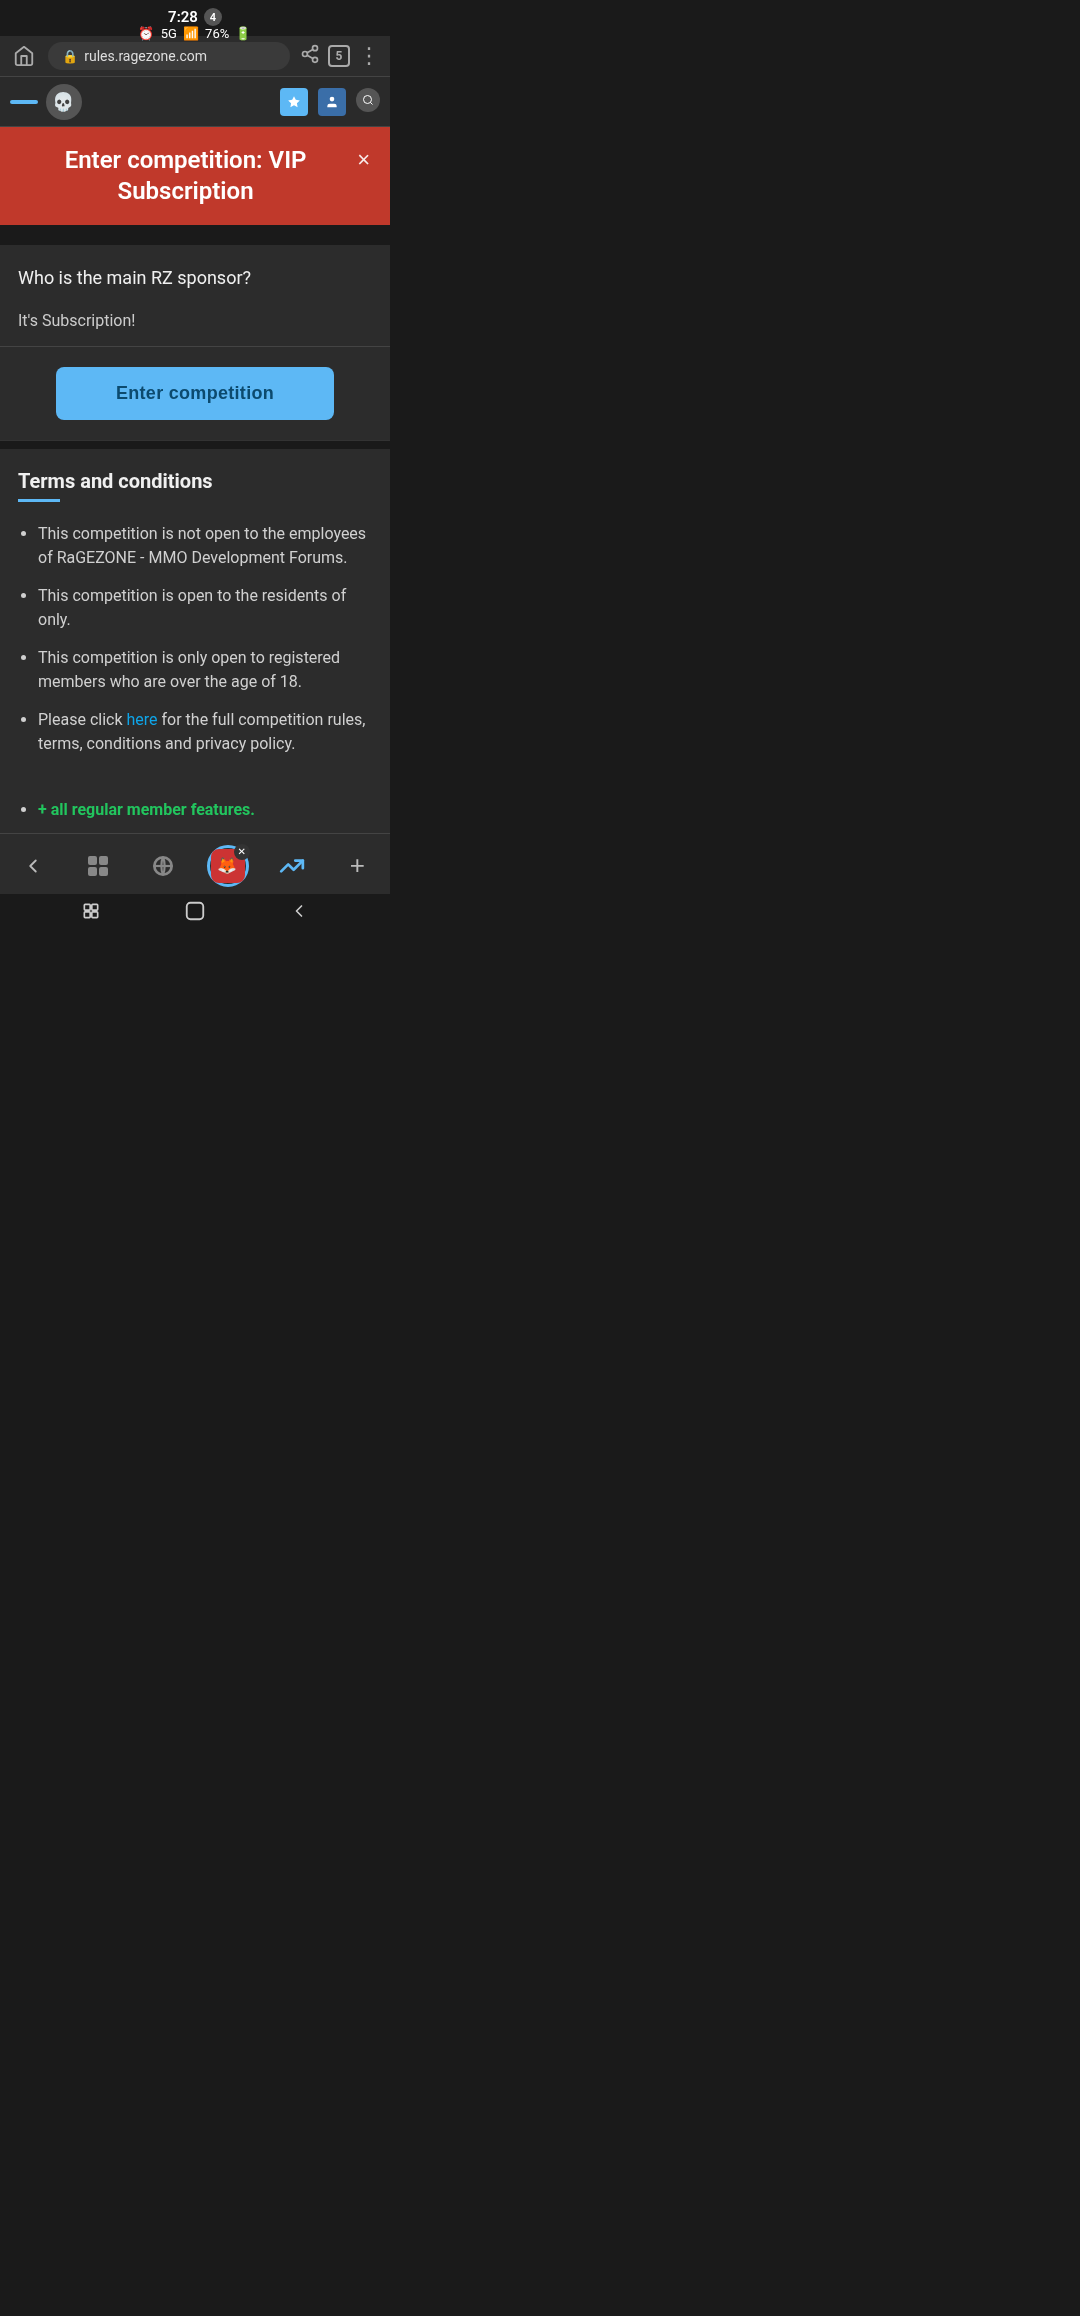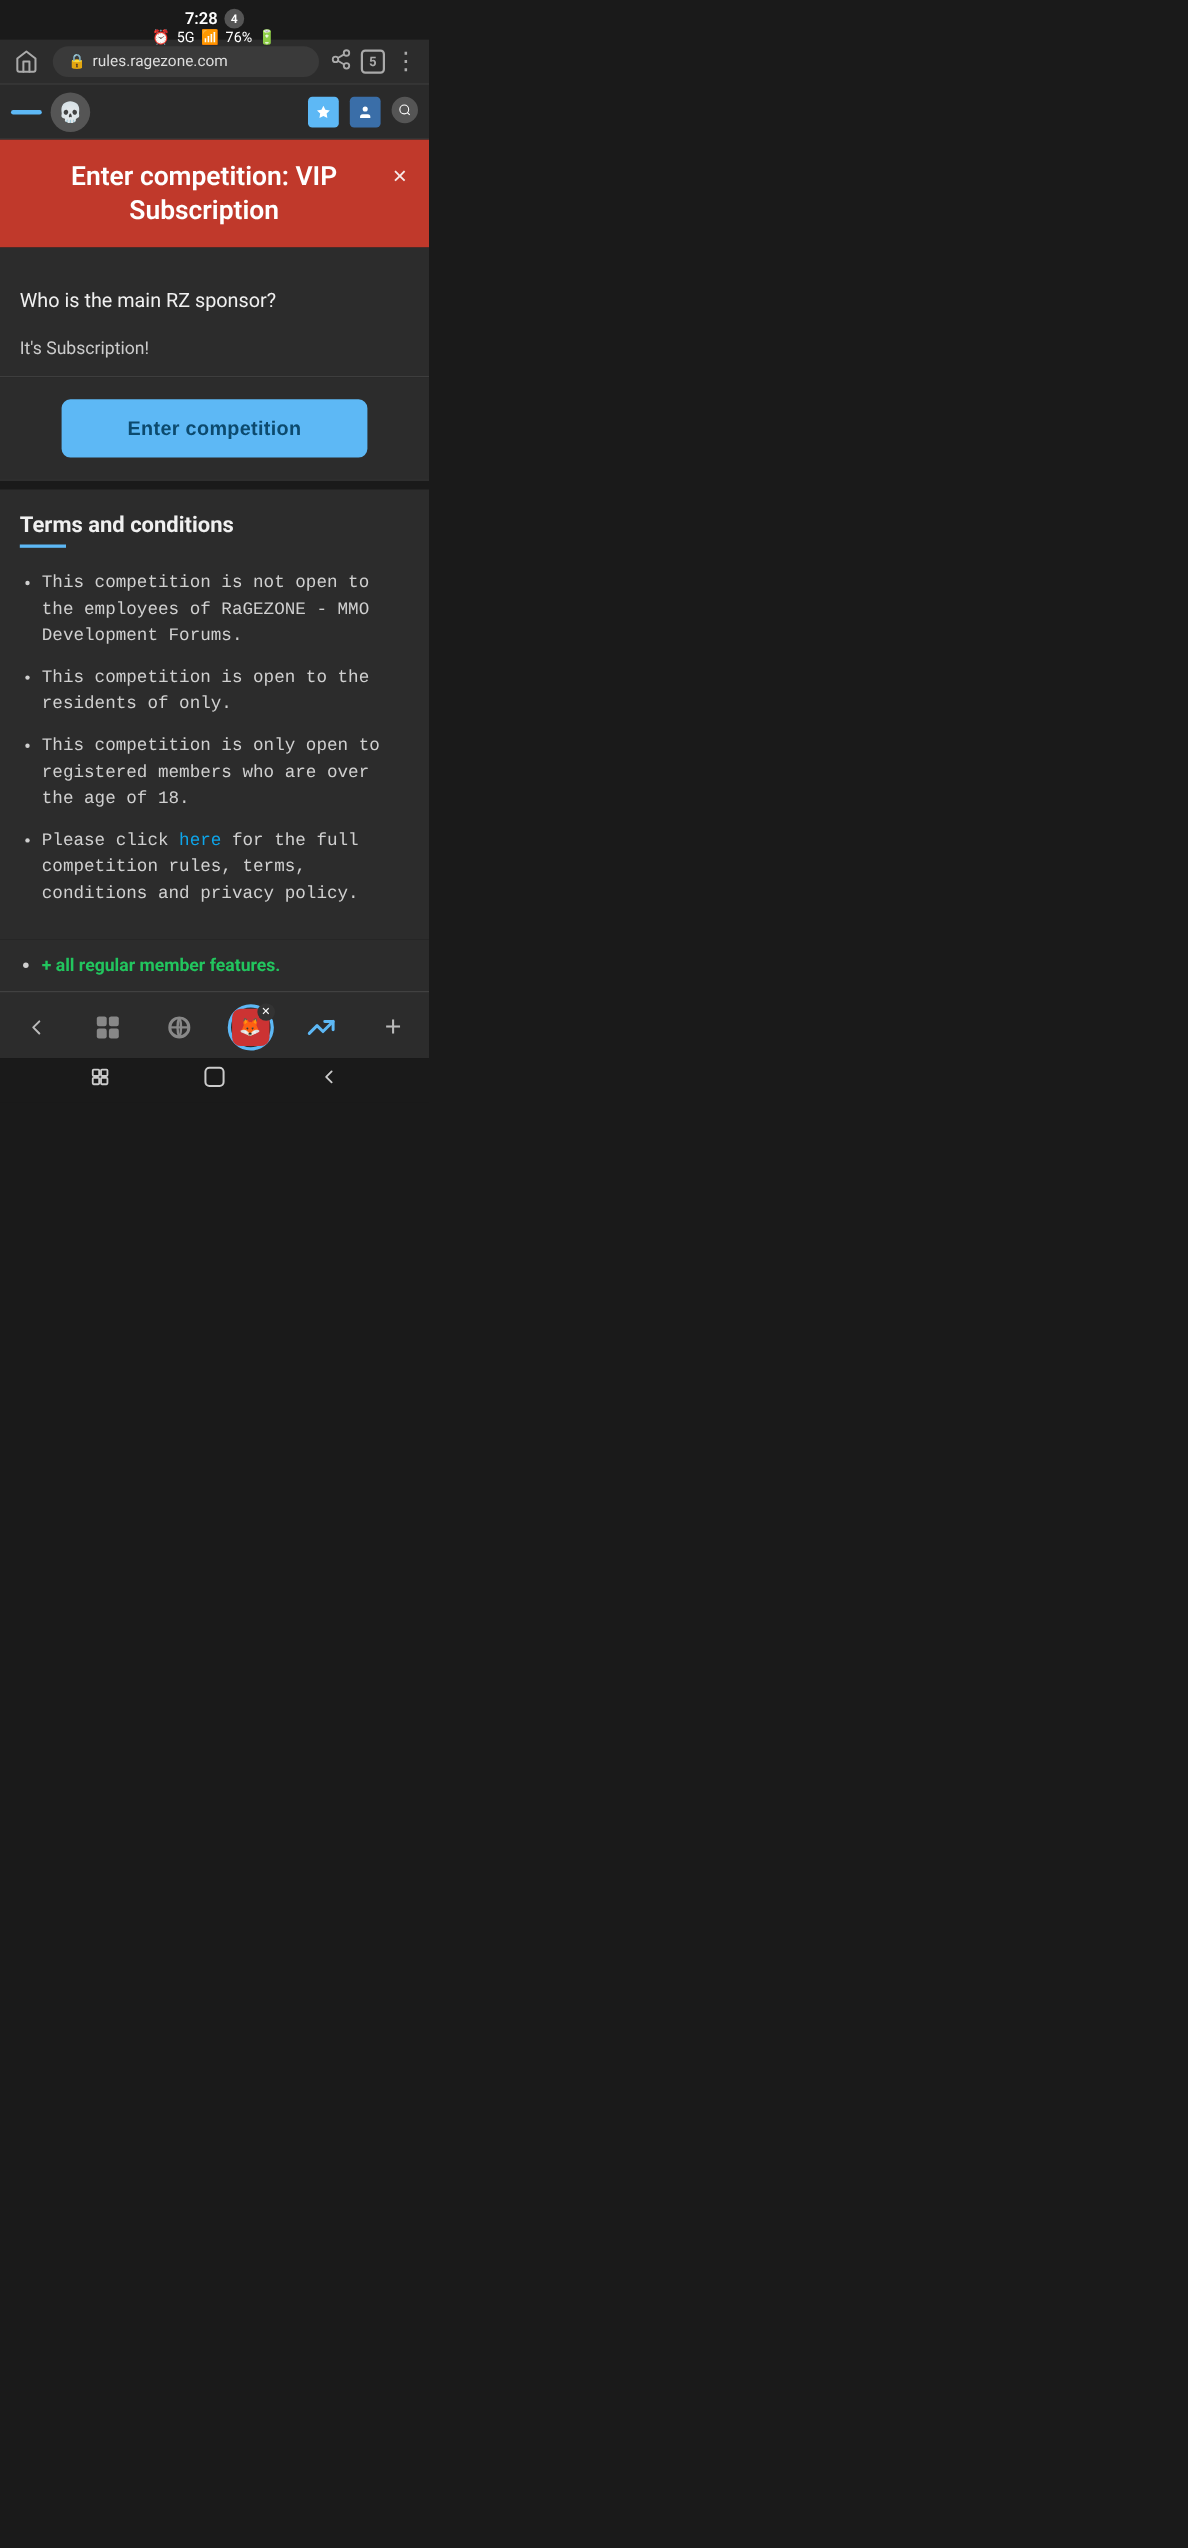--- a/index.html
+++ b/index.html
@@ -165,22 +165,23 @@
       border: none;
       color: #fff;
       font-size: 22px;
       cursor: pointer;
       padding: 2px 4px;
       opacity: 0.9;
     }
 
     .modal-body {
       background: #2c2c2c;
-      padding: 36px 18px 16px;
+      padding: 20px 18px 16px;
       border-bottom: 1px solid #444;
+      margin-top: 20px;
     }
     .question-text {
       font-size: 18px;
       color: #f0f0f0;
       margin-bottom: 20px;
       line-height: 1.4;
     }
     .answer-text {
       font-size: 16px;
       color: #ccc;
@@ -225,21 +226,20 @@
     }
     .terms-list {
       list-style: disc;
       padding-left: 20px;
     }
     .terms-list li {
       font-size: 16px;
       color: #d0d0d0;
       margin-bottom: 14px;
       line-height: 1.5;
-      font-family: Liberation Mono, monospace;
     }
     .terms-link {
       color: #0ea5e9;
       text-decoration: none;
     }
     .terms-bold {
       font-weight: 700;
       color: #22c55e;
     }
 

